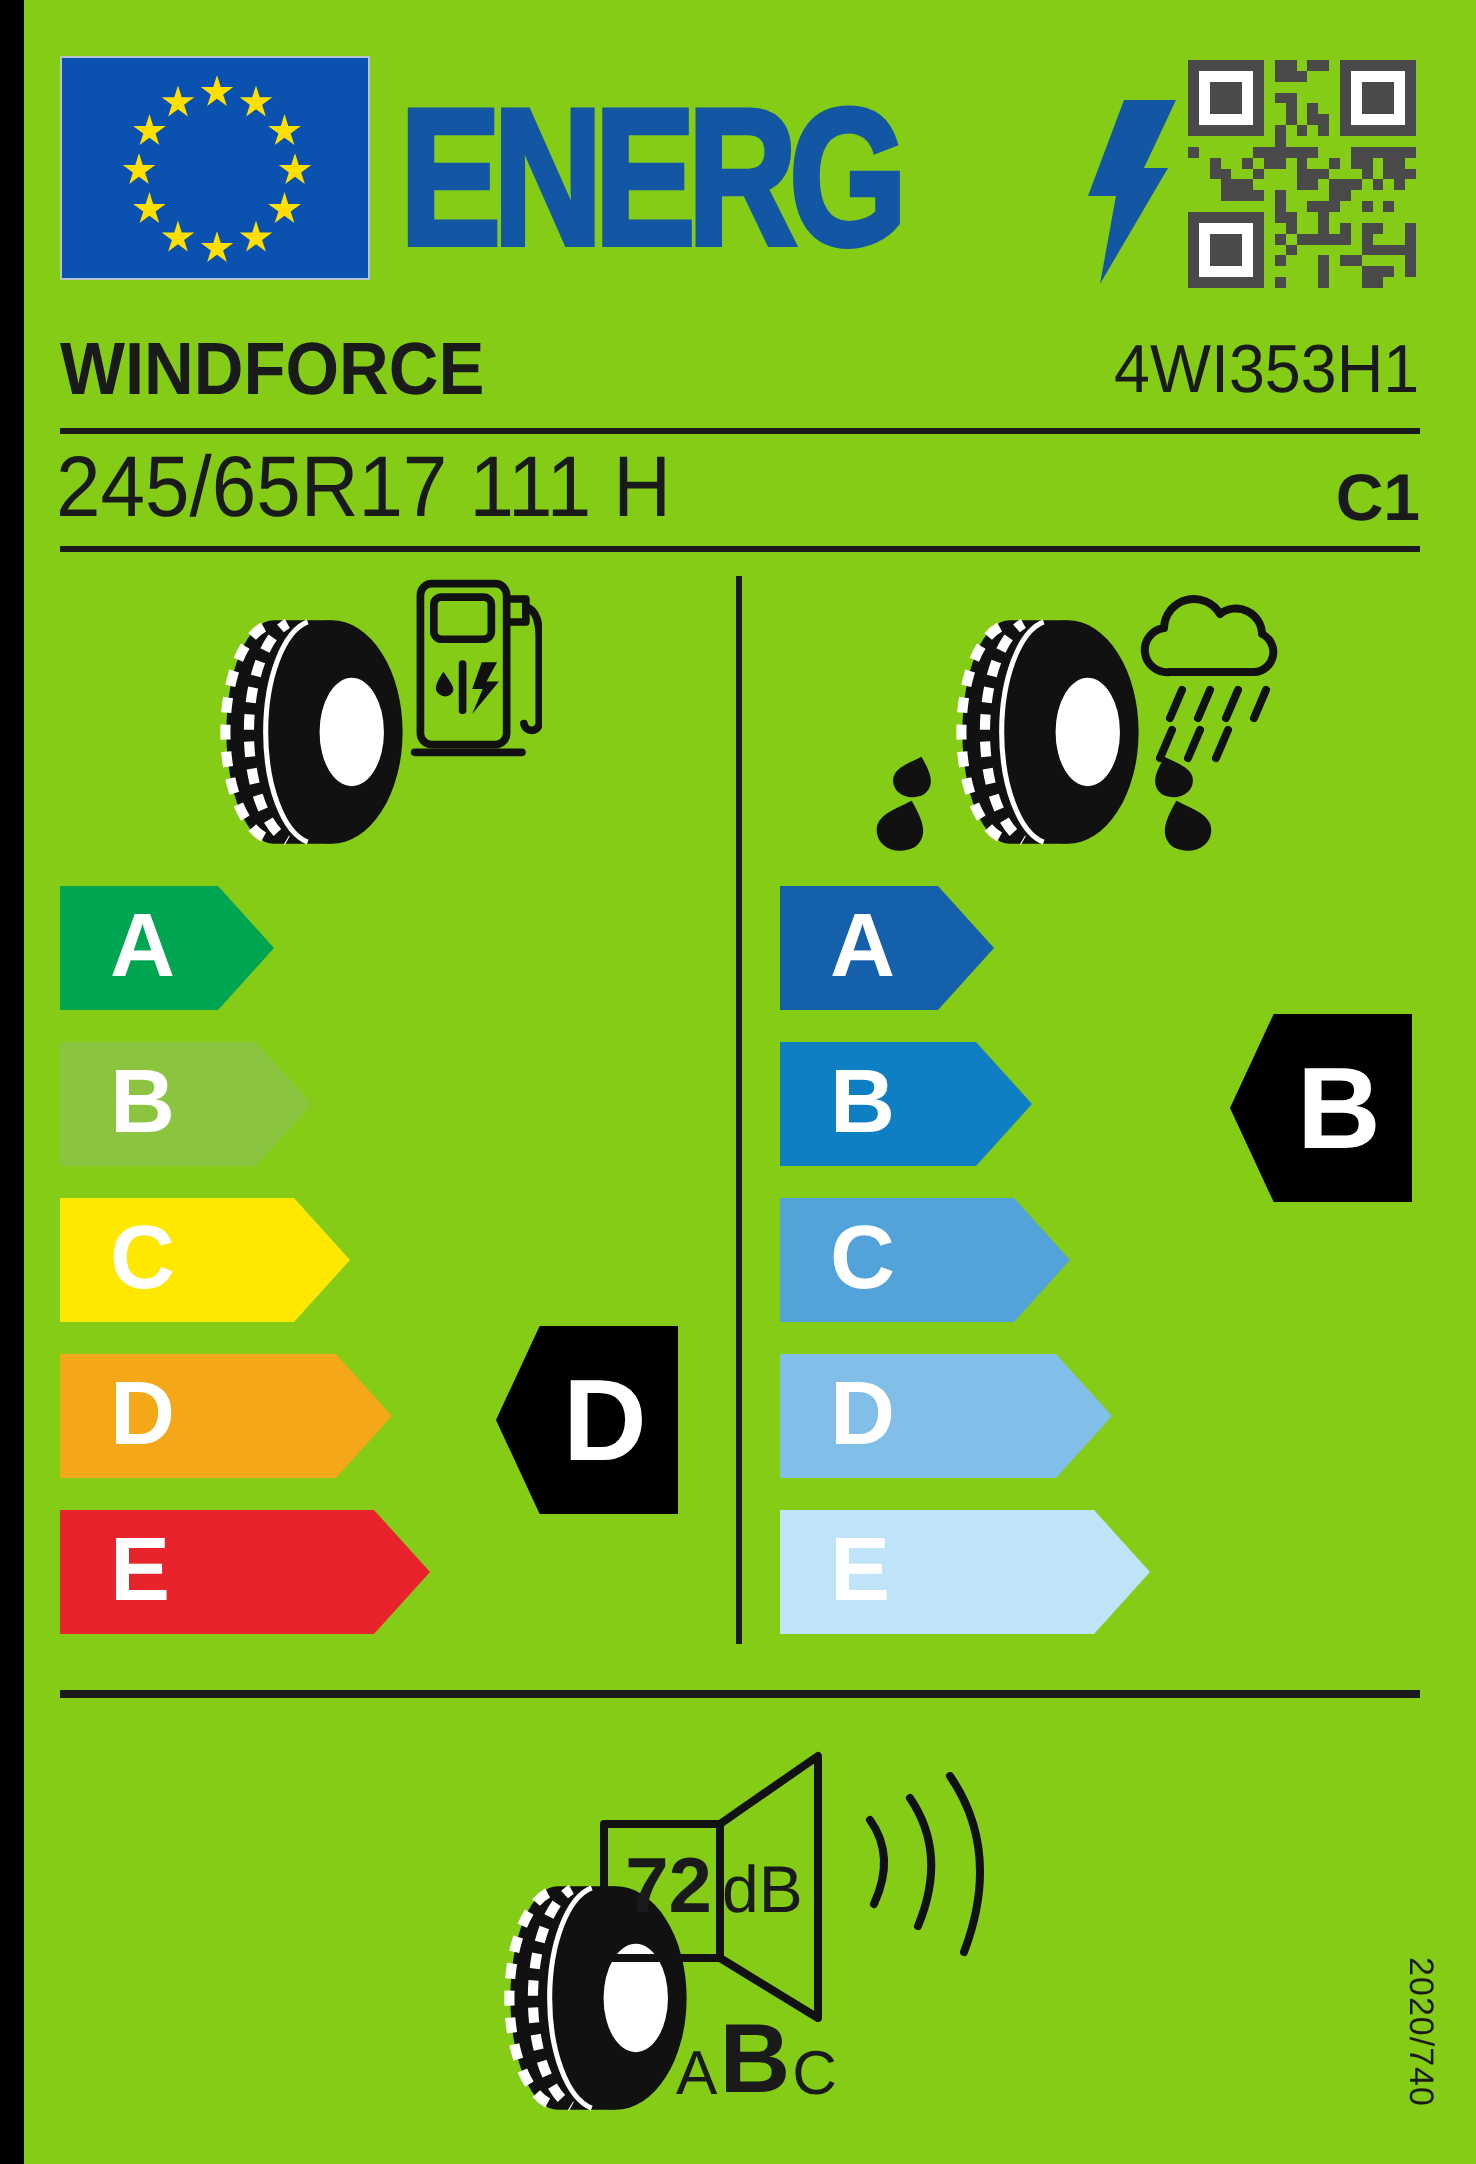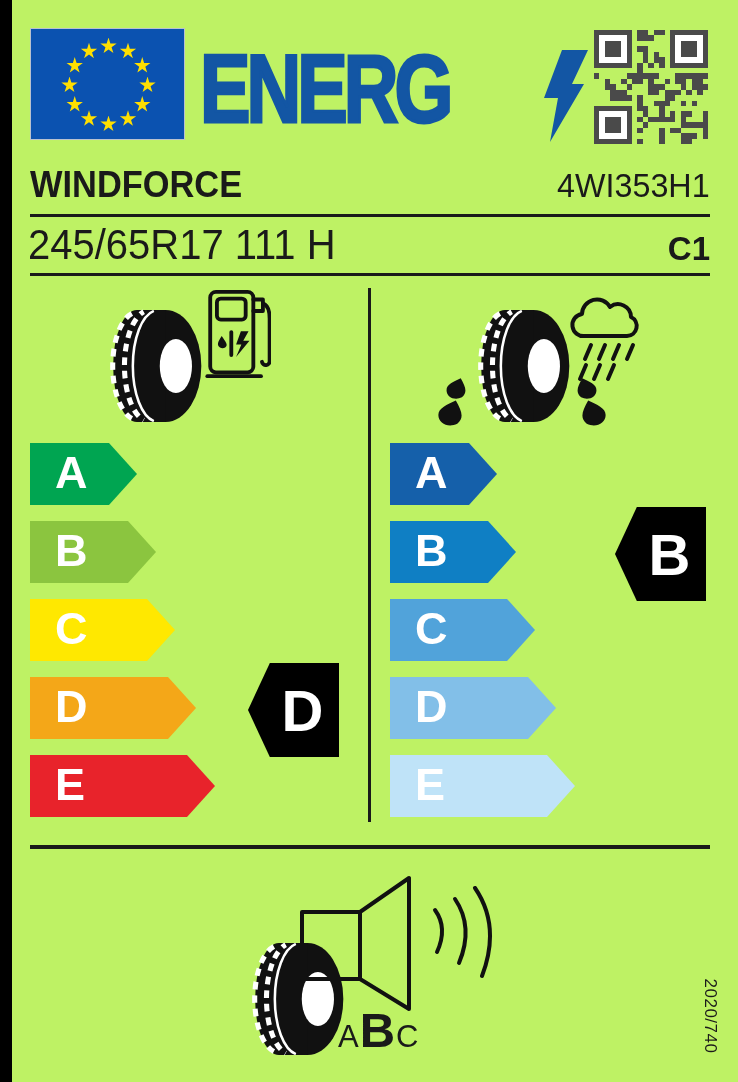--- a/index.html
+++ b/index.html
@@ -1,17 +1,17 @@
 <!DOCTYPE html>
 <html><head>
 <meta charset="utf-8">
 <style>
   html,body{margin:0;padding:0;background:#fff;}
   body{font-family:"Liberation Sans", sans-serif; color:#1a1a1a;}
-  #label{position:relative;width:738px;height:1082px;background:#bef264;overflow:hidden;}
+  #label{position:relative;width:738px;height:1082px;background:#84cc16;overflow:hidden;}
   .abs{position:absolute;}
   
   #edge{left:0;top:0;width:12px;height:1082px;background:#000;}
   
   #flag{left:30px;top:28px;width:155px;height:112px;border:1px solid #b9c2cf;box-sizing:border-box;}
   .star{position:absolute;width:17px;height:17px;clip-path:polygon(50% 0%,61% 35%,98% 35%,68% 57%,79% 91%,50% 70%,21% 91%,32% 57%,2% 35%,39% 35%);}
   #energ{left:200px;top:40px;font-size:97px;font-weight:bold;line-height:1;transform:scaleX(.78);transform-origin:left top;letter-spacing:-5px;-webkit-text-stroke:3px currentColor;}
   #bolt{left:544px;top:50px;}
   #qr{left:594px;top:30px;width:114px;height:114px;}
   
@@ -264,20 +264,23 @@
 
   <div id="rule3" class="abs"></div>
 
   <svg class="abs" style="left:245px;top:936px" width="100" height="126" viewBox="0 0 118 140">
       <use href="#tire-sym"></use>
     </svg>
   <svg class="abs" style="left:298px;top:872px" width="116" height="142" viewBox="0 0 116 142">
     <polygon class="ln" points="62,40 111,6 111,137 62,107" fill="#fff"></polygon>
     <rect class="ln" x="4" y="40" width="58" height="67" fill="#fff"></rect>
   </svg>
+  <div id="noise-db" class="abs">
+    <span class="v">72</span><span class="u">dB</span>
+  </div>
   <svg class="abs" style="left:426px;top:886px" width="72" height="110" viewBox="0 0 72 110">
     <g class="ln" stroke-width="4.5">
       <path d="M9,24 q13,18 2,42"></path>
       <path d="M29,13 q19,28 4,64"></path>
       <path d="M49,2 q26,38 7,88"></path>
     </g>
   </svg>
   <div id="abc" class="abs">
     <span class="s">A</span>
     <span class="b">B</span>

